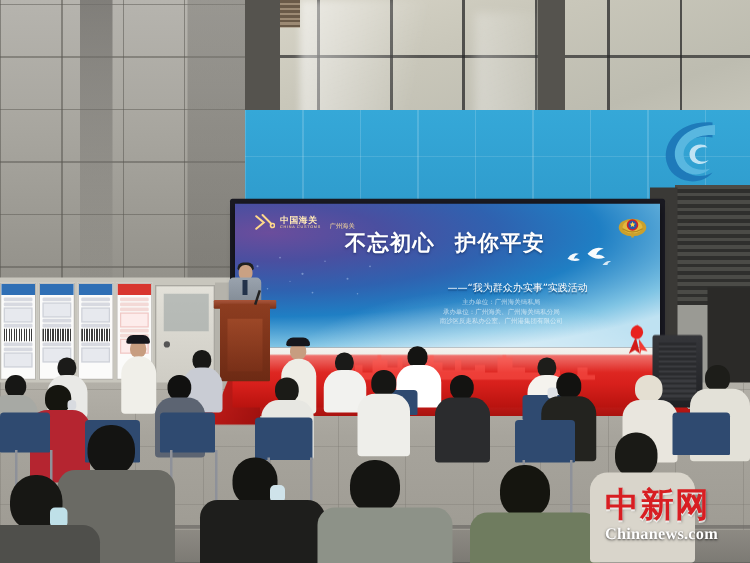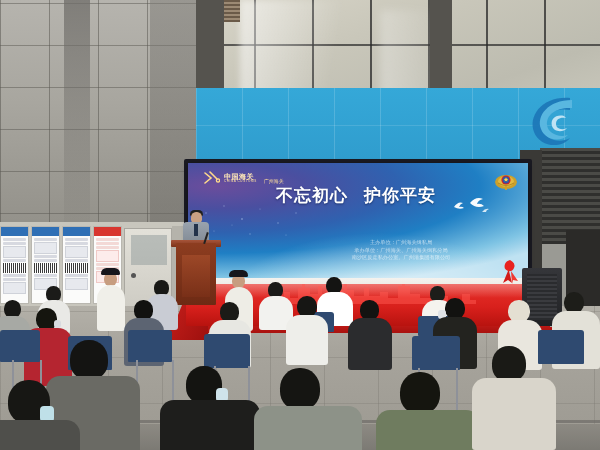--- a/index.html
+++ b/index.html
@@ -433,20 +433,21 @@
       <path d="M4 13 q8 5 16 0" stroke="#b38a21" stroke-width="1" fill="none"></path>
       <rect x="11" y="16" width="2" height="4" fill="#caa02c"></rect>
     </svg>
 
     <div class="slogan">
       <div class="ln">
         <span>不忘初心</span><span class="gap"></span><span>护你平安</span>
       </div>
     </div>
 
+    <div class="subtitle">——“我为群众办实事”实践活动</div>
 
     <div class="orgs">
       <div>主办单位：广州海关缉私局</div>
       <div>承办单位：广州海关、广州海关缉私分局</div>
       <div>南沙区反走私办公室、广州港集团有限公司</div>
     </div>
 
     <svg class="doves" viewBox="0 0 46 22">
       <path d="M6 12 q4-6 9-4 q-3 1-4 4 q3-1 5 1 q-5 2-10-1z" fill="#ffffff" opacity=".95"></path>
       <path d="M22 8 q6-7 13-4 q-5 1-6 5 q4-1 7 2 q-8 3-14-3z" fill="#ffffff" opacity=".97"></path>
@@ -597,14 +598,18 @@
   <div class="person" style="left:0px;top:380px;">
     <div class="p-head" style="left:8px;top:0;width:42px;height:44px;background:#171714;"></div>
     <div style="position:absolute;left:40px;top:26px;width:14px;height:16px;background:#bfe0e8;border-radius:4px;"></div>
     <div class="p-body" style="left:-16px;top:40px;width:96px;height:70px;background:#4f4f4b;"></div>
   </div>
   <div class="person" style="left:478px;top:346px;">
     <div class="p-head" style="left:14px;top:0;width:34px;height:36px;background:#1a1a16;"></div>
     <div class="p-body" style="left:-6px;top:32px;width:84px;height:72px;background:#d9d5cb;"></div>
   </div>
 
+  <div class="watermark">
+    <div class="wm-cn">中新网</div>
+    <div class="wm-en">Chinanews.com</div>
+  </div>
 
 </div>
 
 </body></html>

